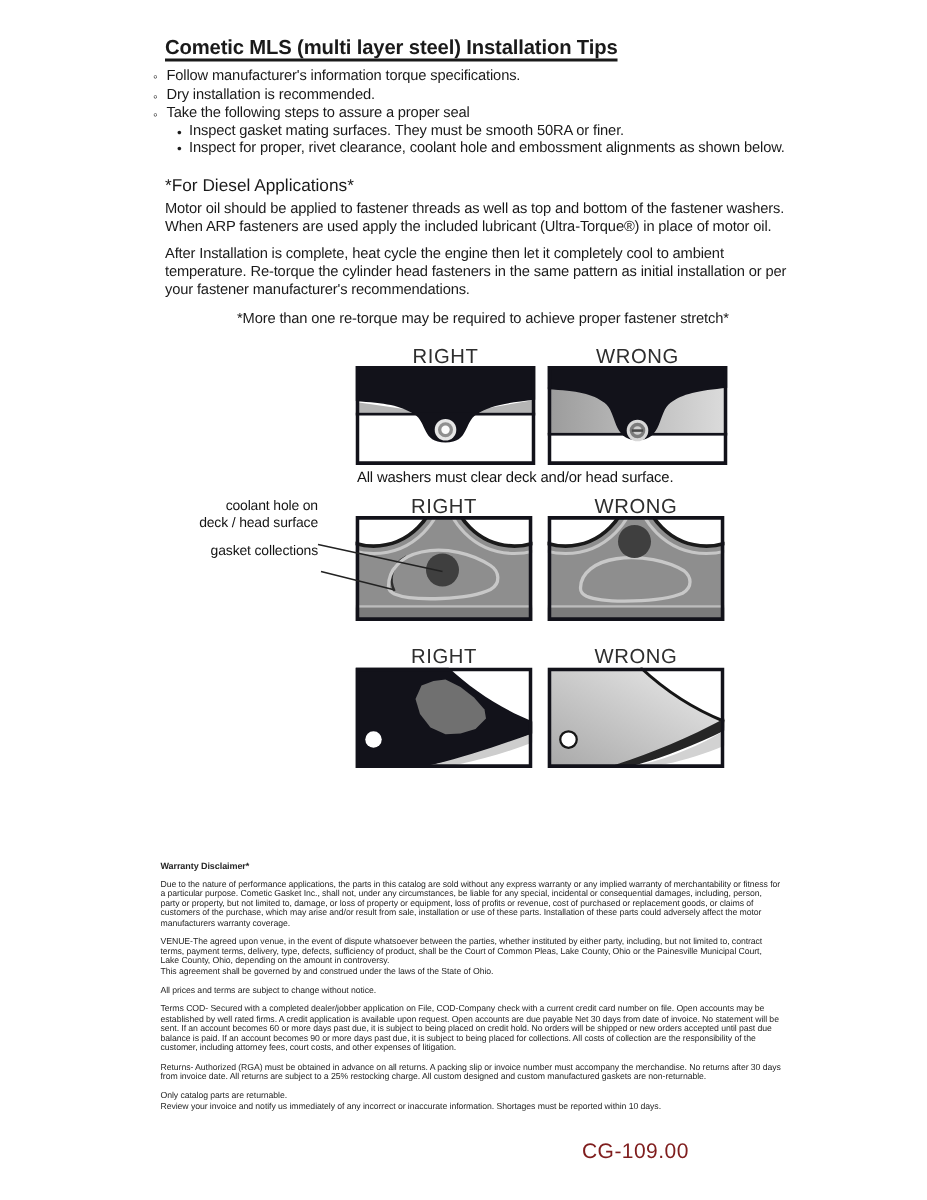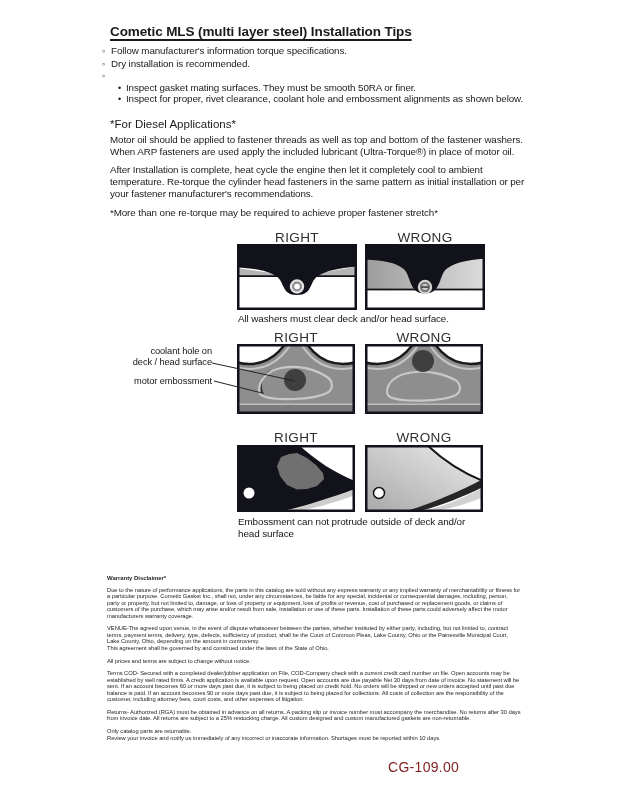--- a/index.html
+++ b/index.html
@@ -23,31 +23,31 @@
   .bullets { position: absolute; left: 102px; top: 45px; width: 446px; }
   .b-row { display: flex; font-size: 9.8px; letter-spacing: -0.1px; line-height: 12.6px; }
   .b-row .b-mark { flex: none; width: 9px; font-size: 9px; line-height: 12.6px; }
   .b-row.sub { margin-left: 16px; line-height: 10.9px; }
   .b-row.sub .b-mark { width: 8px; font-size: 9px; line-height: 10.9px; }
 
   .diesel-heading { position: absolute; left: 110px; top: 118px; font-size: 11.5px; font-weight: normal; text-align: right; }
   .body-para { position: absolute; left: 110px; width: 426px; font-size: 9.8px; letter-spacing: -0.1px; line-height: 12.2px; }
   .p1 { top: 134px; }
   .p2 { top: 164px; }
-  .p-note { top: 207px; }
+  .p-note { top: 207px; margin-left: 48px; }
 
   .diag-label {
     position: absolute; width: 120px; text-align: center;
     font-size: 13.5px; letter-spacing: 0.4px; color: #2e2e2e;
   }
   .panel { position: absolute; display: block; }
   .caption { position: absolute; font-size: 9.9px; letter-spacing: -0.1px; line-height: 12.3px; color: #141414; }
 
   .annot {
-    position: absolute; left: 112px; top: 346px; width: 100px;
+    position: absolute; left: 112px; top: 332px; width: 100px;
     text-align: right; font-size: 9.3px; letter-spacing: -0.1px; line-height: 10.8px; color: #141414;
   }
   .annot .second-label { margin-top: 8px; }
   .leader { position: absolute; }
 
   .legal { position: absolute; left: 107px; top: 575px; width: 414px; color: #262626; }
   .legal p { margin: 0 0 6.5px 0; font-size: 5.8px; line-height: 6.4px; letter-spacing: -0.05px; }
   .legal p.tight { margin-bottom: 0; }
   .legal .lheading { font-weight: bold; font-size: 6px; margin-bottom: 5.5px; }
 
@@ -67,20 +67,21 @@
     <div class="b-row">
       <span class="b-mark">◦</span>
       <span>Follow manufacturer's information torque specifications.</span>
     </div>
     <div class="b-row">
       <span class="b-mark">◦</span>
       <span>Dry installation is recommended.</span>
     </div>
     <div class="b-row">
       <span class="b-mark">◦</span>
+      <span>Take the following steps to assure a proper seal</span>
     </div>
     <div class="b-row sub">
       <span class="b-mark">•</span>
       <span>Inspect gasket mating surfaces.  They must be smooth 50RA or finer.</span>
     </div>
     <div class="b-row sub">
       <span class="b-mark">•</span>
       <span>Inspect for proper, rivet clearance, coolant hole and embossment alignments as shown below.</span>
     </div>
   </div>
@@ -128,21 +129,21 @@
   </svg>
 
   <div class="caption" style="left:238px;top:313px">All washers must clear deck and/or head surface.</div>
 
   <div class="diag-label" style="left:236px;top:330px">RIGHT</div>
   <div class="diag-label" style="left:364px;top:330px">WRONG</div>
 
   <div class="annot">
     <div>coolant hole on</div>
     <div>deck / head surface</div>
-    <div class="second-label">motor embossment</div>
+    <div class="second-label">gasket collections</div>
   </div>
 
   <svg class="panel" style="left:237px;top:344px" width="118" height="70" viewBox="0 0 118 70">
     <rect width="118" height="70" fill="#8e8e8e"></rect>
     <rect x="0" y="61" width="118" height="9" fill="#7b7b7b"></rect>
     <rect x="0" y="59.5" width="118" height="1.5" fill="#bcbcbc"></rect>
     <circle cx="12" cy="-22" r="47" fill="none" stroke="#c6c6c6" stroke-width="2"></circle>
     <circle cx="106" cy="-22" r="47" fill="none" stroke="#c6c6c6" stroke-width="2"></circle>
     <circle cx="12" cy="-22" r="42" fill="#ffffff" stroke="#1a1a1a" stroke-width="2.5"></circle>
     <circle cx="106" cy="-22" r="42" fill="#ffffff" stroke="#1a1a1a" stroke-width="2.5"></circle>
@@ -192,21 +193,20 @@
     </defs>
     <rect width="118" height="67" fill="#ffffff"></rect>
     <path d="M0,0 L62,0 C78,15 98,28 118,36 L118,40 C90,52 60,61 38,67 L0,67 Z" fill="url(#g2)"></path>
     <path d="M62,0 C78,15 98,28 118,36" fill="none" stroke="#151515" stroke-width="2"></path>
     <path d="M38,67 C62,60 92,48 118,34 L118,42 C94,54 66,64 50,67 Z" fill="#262626"></path>
     <path d="M50,67 C74,63.5 98,54 118,42 L118,52 C100,60 78,65.5 62,67 Z" fill="#d2d2d2"></path>
     <circle cx="14" cy="48" r="5.5" fill="#ffffff" stroke="#151515" stroke-width="1.5"></circle>
     <rect x="1.25" y="1.25" width="115.5" height="64.5" fill="none" stroke="#12121a" stroke-width="2.5"></rect>
   </svg>
 
-  <div class="caption" style="left:238px;top:516px;width:244px">Embossment can not protrude outside of deck and/or head surface</div>
 
   <div class="legal">
     <p class="lheading">Warranty Disclaimer*</p>
     <p>Due to the nature of performance applications, the parts in this catalog are sold without any express warranty or any implied warranty of merchantability or fitness for a particular purpose.  Cometic Gasket Inc., shall not, under any circumstances, be liable for any special, incidental or consequential damages, including, person, party or property, but not limited to, damage, or loss of property or equipment, loss of profits or revenue, cost of purchased or replacement goods, or claims of customers of the purchase, which may arise and/or result from sale, installation or use of these parts.  Installation of these parts could adversely affect the motor manufacturers warranty coverage.</p>
     <p class="tight">VENUE-The agreed upon venue, in the event of dispute whatsoever between the parties, whether instituted by either party, including, but not limited to, contract terms, payment terms, delivery, type, defects, sufficiency of product, shall be the Court of Common Pleas, Lake County, Ohio or the Painesville Municipal Court, Lake County, Ohio, depending on the amount in controversy.</p>
     <p>This agreement shall be governed by and construed under the laws of the State of Ohio.</p>
     <p>All prices and terms are subject to change without notice.</p>
     <p>Terms COD- Secured with a completed dealer/jobber application on File, COD-Company check with a current credit card number on file.  Open accounts may be established by well rated firms.  A credit application is available upon request.  Open accounts are due payable Net 30 days from date of invoice.  No statement will be sent.  If an account becomes 60 or more days past due, it is subject to being placed on credit hold.  No orders will be shipped or new orders accepted until past due balance is paid.  If an account becomes 90 or more days past due, it is subject to being placed for collections.  All costs of collection are the responsibility of the customer, including attorney fees, court costs, and other expenses of litigation.</p>
     <p>Returns- Authorized (RGA) must be obtained in advance on all returns.  A packing slip or invoice number must accompany the merchandise.  No returns after 30 days from invoice date.  All returns are subject to a 25% restocking charge.  All custom designed and custom manufactured gaskets are non-returnable.</p>
     <p class="tight">Only catalog parts are returnable.</p>

